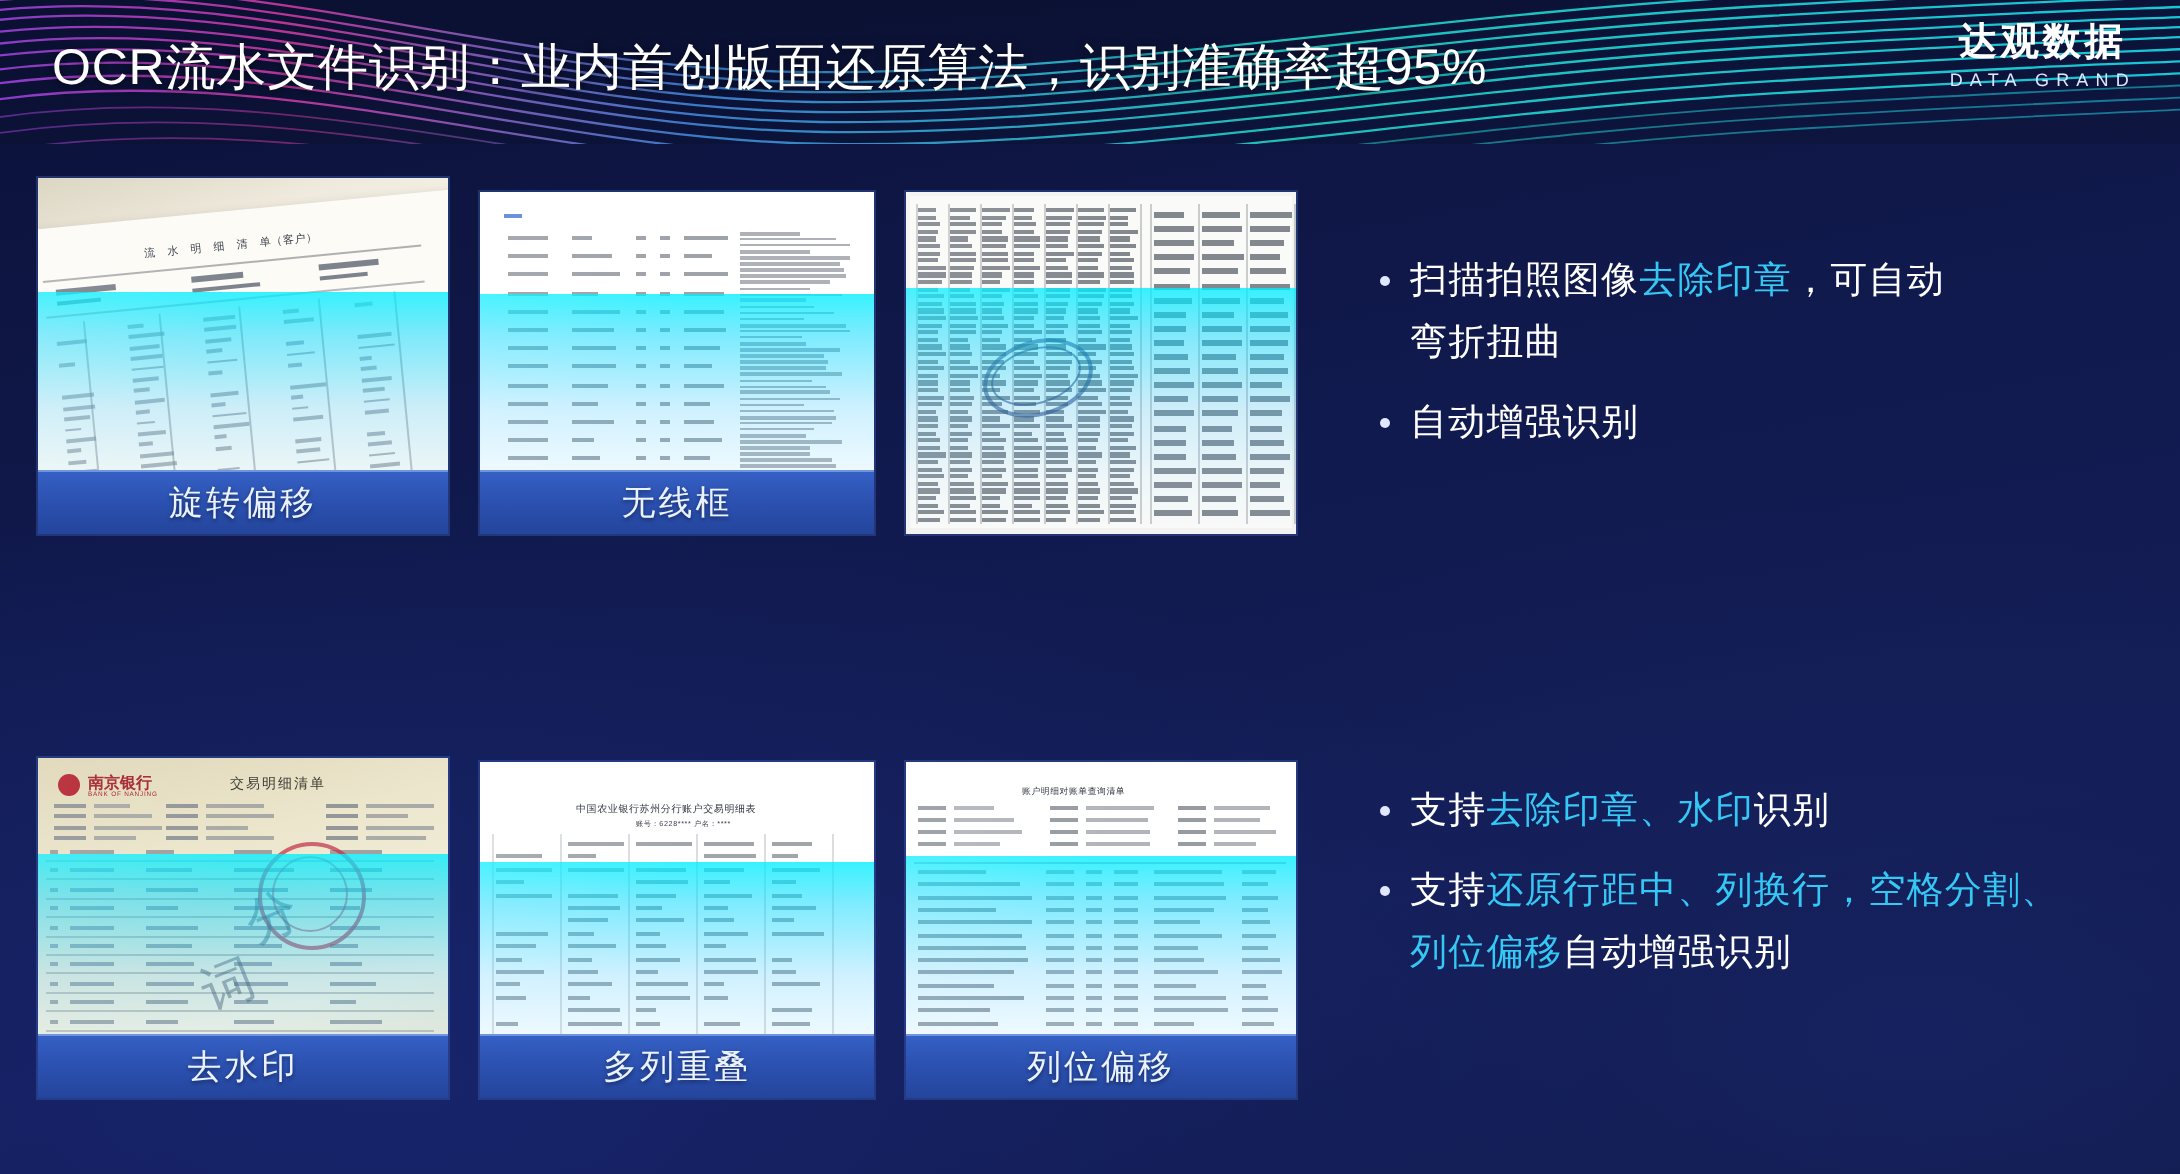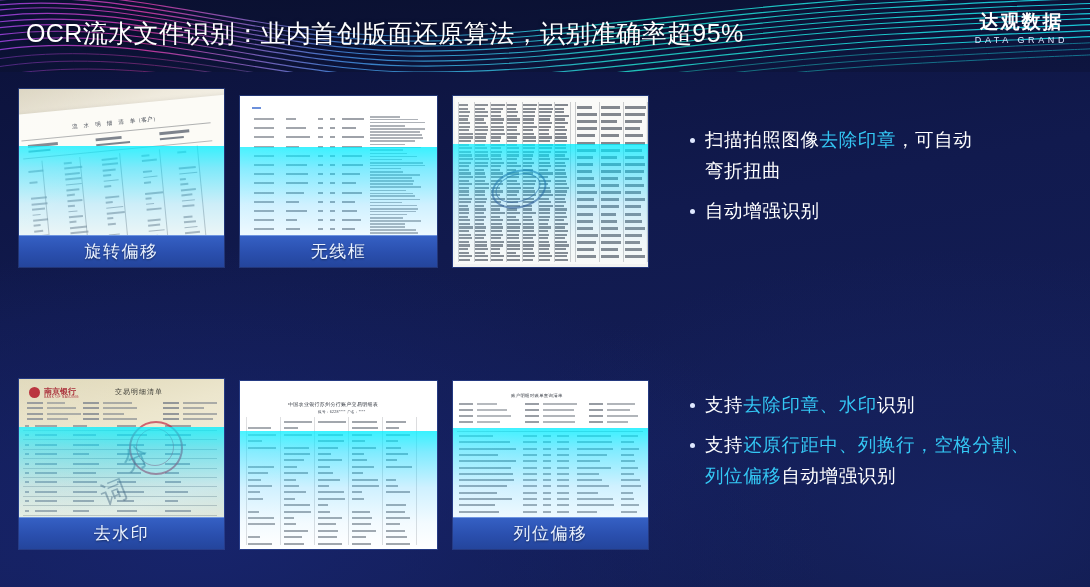--- a/index.html
+++ b/index.html
@@ -1010,20 +1010,21 @@
           <div class="ln" style="left: 6px; top: 36px; width: 0.5px; height: 128px; opacity: 0.2;"></div>
           <div class="ln" style="left: 40px; top: 36px; width: 0.5px; height: 128px; opacity: 0.2;"></div>
           <div class="ln" style="left: 74px; top: 36px; width: 0.5px; height: 128px; opacity: 0.2;"></div>
           <div class="ln" style="left: 108px; top: 36px; width: 0.5px; height: 128px; opacity: 0.2;"></div>
           <div class="ln" style="left: 142px; top: 36px; width: 0.5px; height: 128px; opacity: 0.2;"></div>
           <div class="ln" style="left: 176px; top: 36px; width: 0.5px; height: 128px; opacity: 0.2;"></div>
         </div>
     </div>
     <div class="scan" style="top:30%;bottom:0;"></div>
     <div class="glare"></div>
+    <div class="caption">多列重叠</div>
   </div>
 
   <div class="card" style="left:453px;top:381px;width:195px;height:168px;">
     <div class="doc" style="background:#ffffff;">
       <div class="ttl" style="left:58px;top:12px;font-size:4.4px;color:#2f343d;">账户明细对账单查询清单</div>
       <div id="c6hdr">
           <div class="blk" style="left: 6px; top: 22px; width: 14px; height: 2px; opacity: 0.8;"></div>
           <div class="blk" style="left: 24px; top: 22px; width: 20px; height: 2px; opacity: 0.6;"></div>
           <div class="blk" style="left: 72px; top: 22px; width: 14px; height: 2px; opacity: 0.8;"></div>
           <div class="blk" style="left: 90px; top: 22px; width: 33.6507px; height: 2px; opacity: 0.6;"></div>

